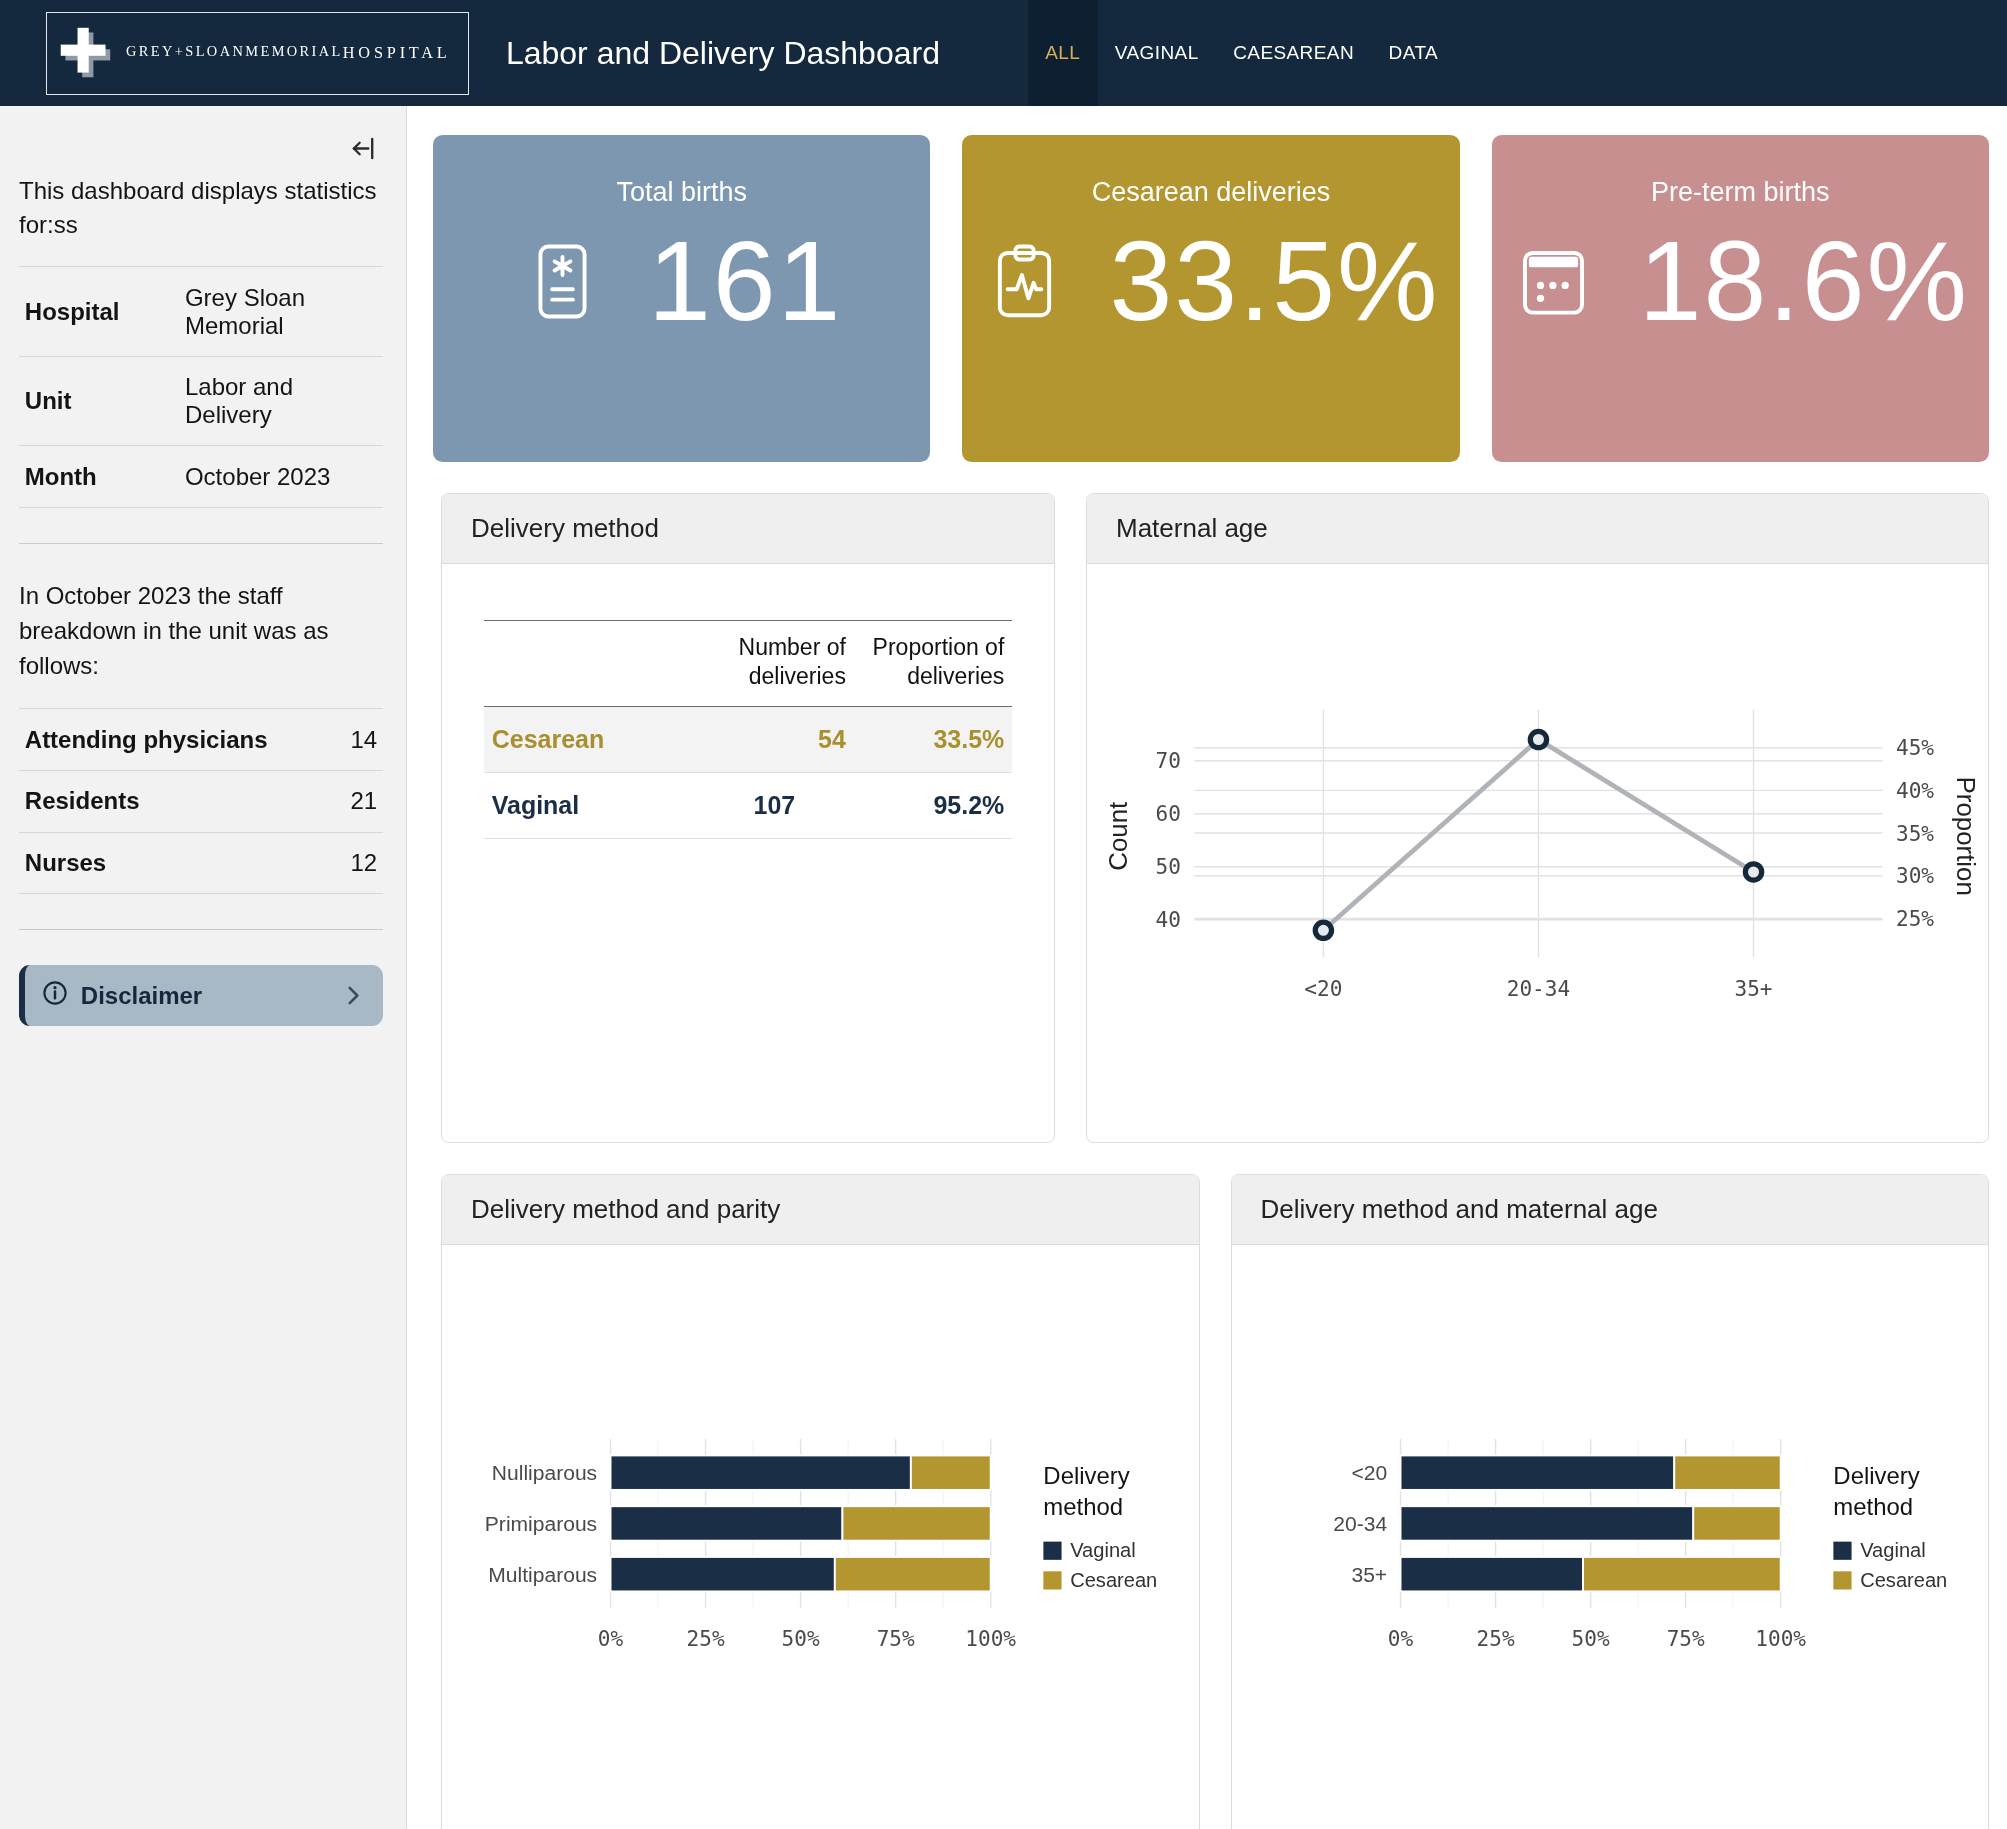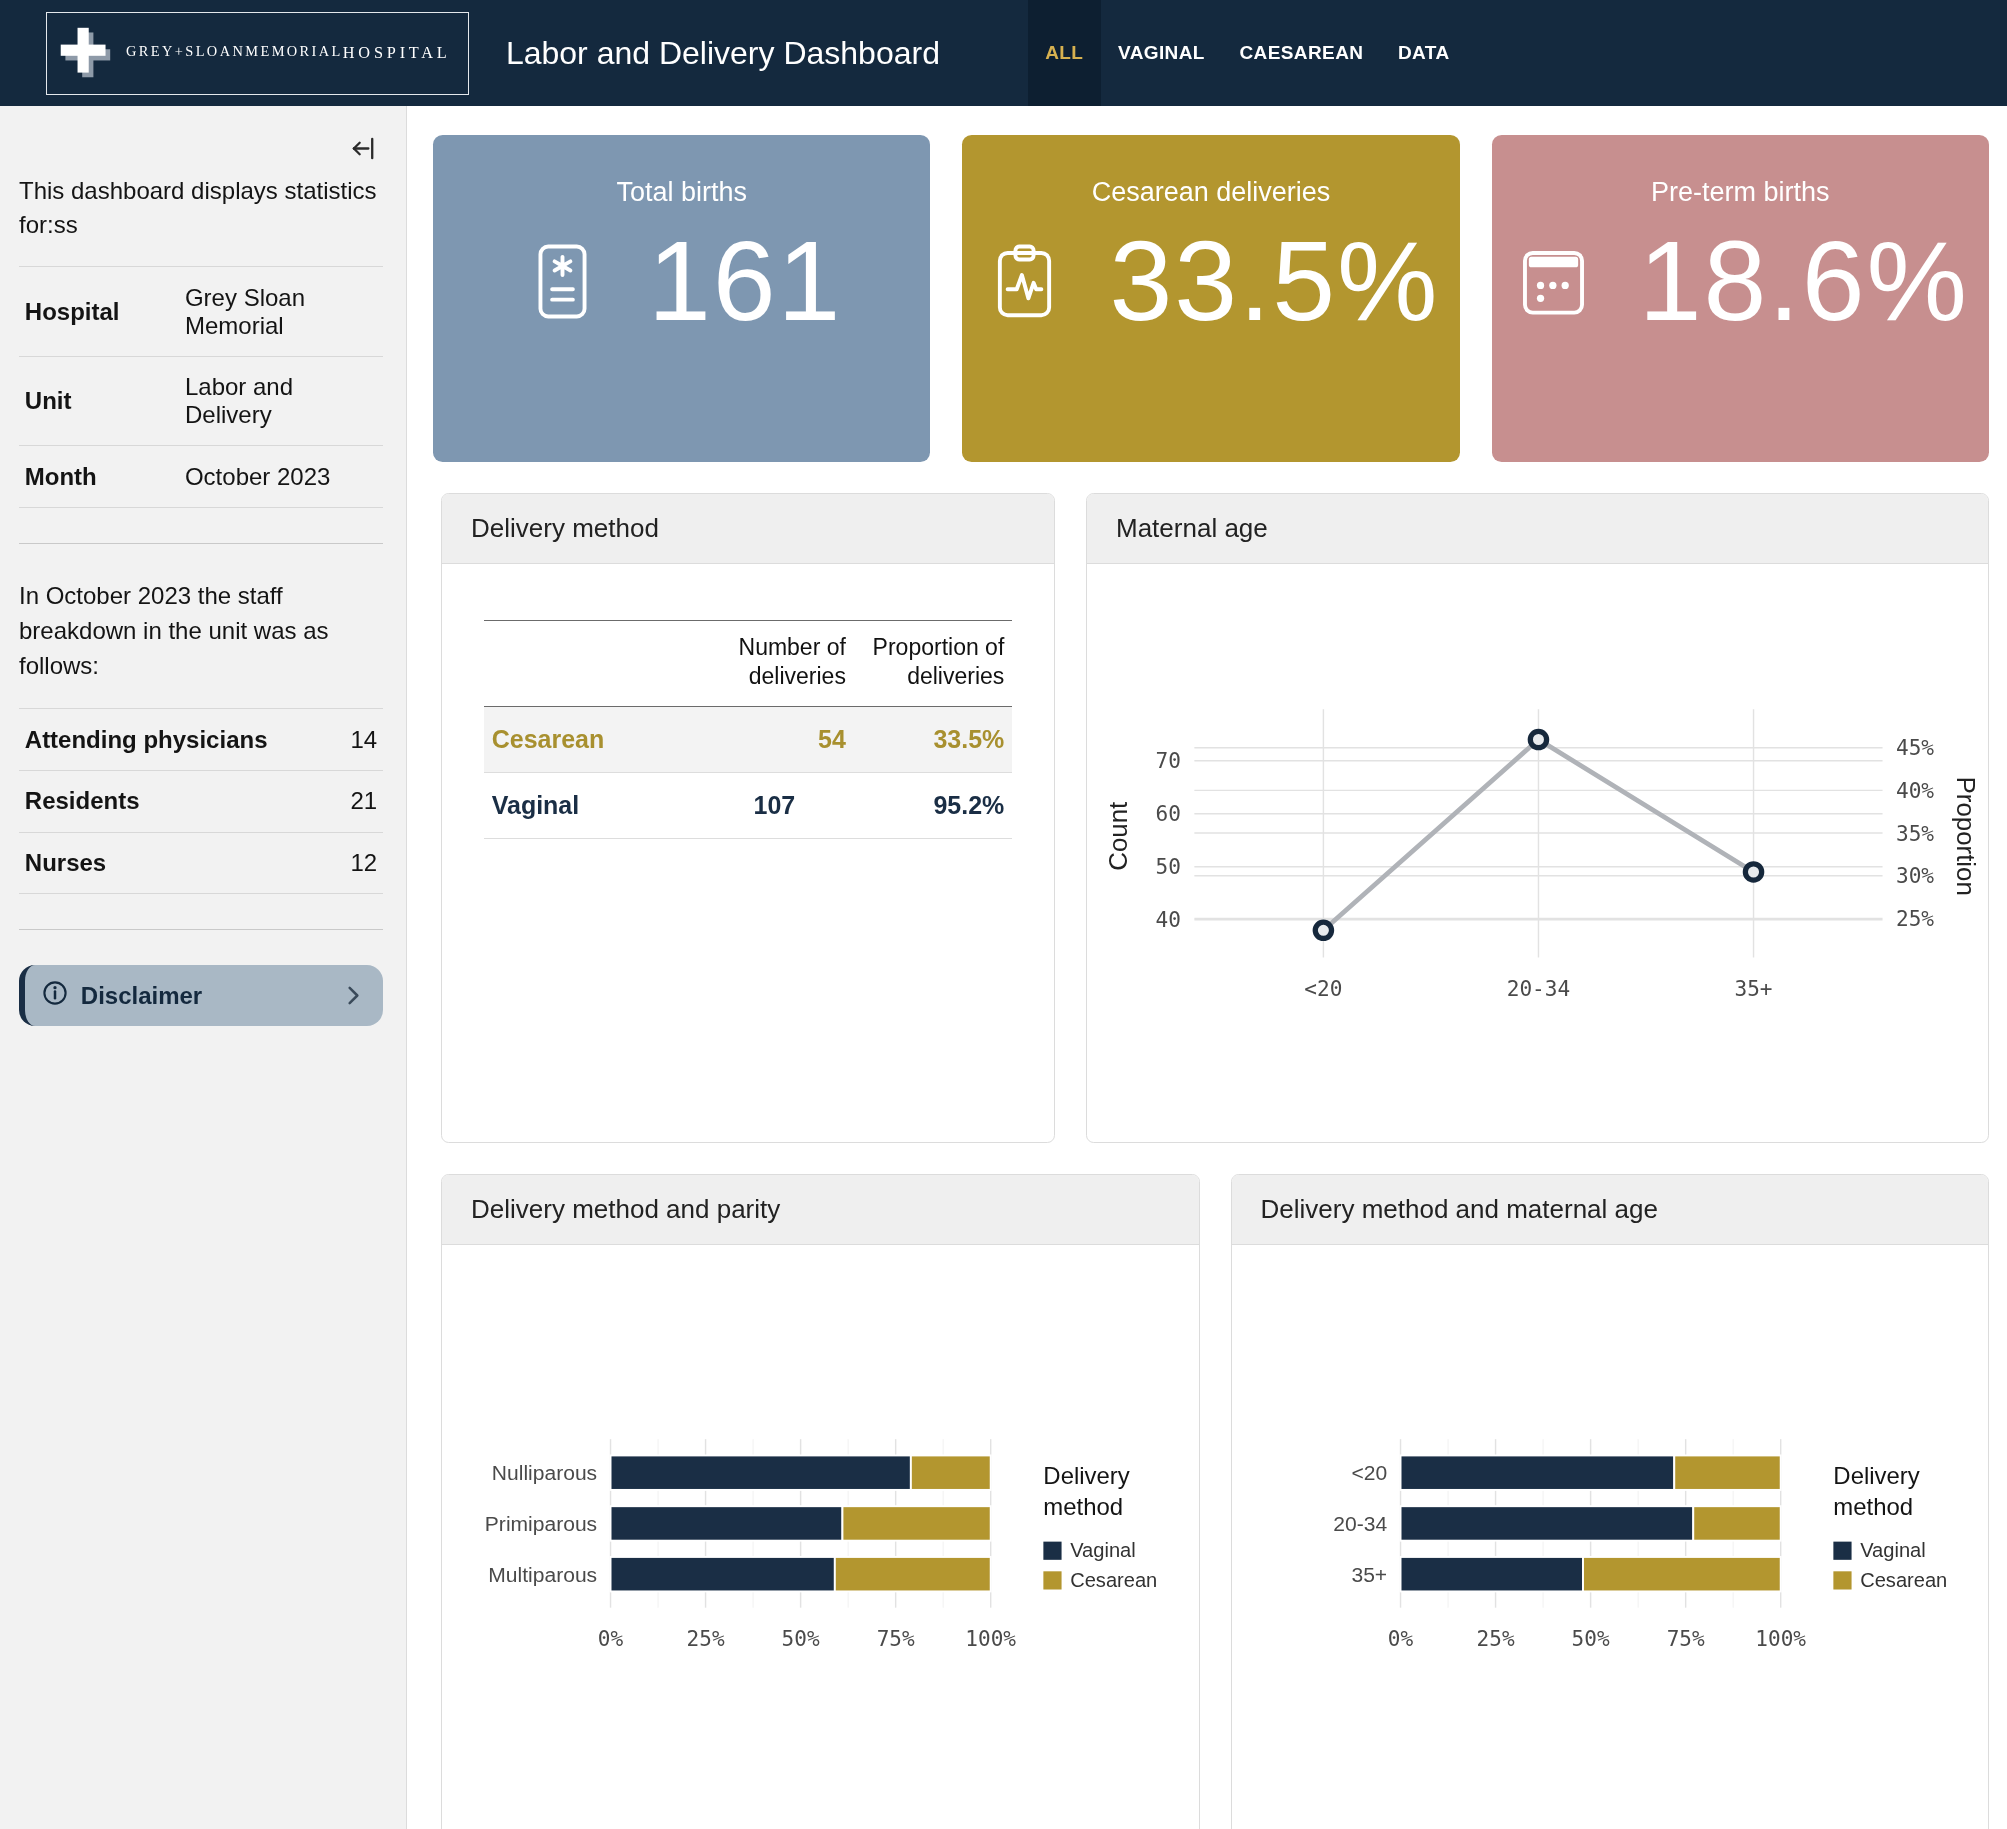--- a/index.html
+++ b/index.html
@@ -7,38 +7,38 @@
   body { font-family:"Liberation Sans",sans-serif; background:#fff; color:#1a1a1a; overflow:hidden; }
 
   
   .navbar { height:106px; background:#14293e; display:flex; align-items:center; padding-left:46px; }
   .logo { display:flex; align-items:center; gap:13.4px; border:1.9px solid #e4e8ec; padding:7.7px 17.3px 7.7px 9.6px; height:83px; }
   .logo-text { display:flex; color:#fff; font-family:"Liberation Serif",serif; line-height:1.3; }
   .logo-text .l1,.logo-text .l2 { font-size:14.4px; letter-spacing:2.4px; }
   .logo-text .l3 { font-size:16.3px; letter-spacing:3.8px; }
   .app-title { color:#fff; font-size:32px; font-weight:500; margin-left:37px; white-space:nowrap; }
   .tabs { display:flex; height:106px; margin-left:88px; }
-  .tab { display:flex; align-items:center; padding:0 17.3px; color:#fff; font-weight:700; font-size:19px; letter-spacing:0.4px; cursor:pointer; text-decoration:none; }
+  .tab { display:flex; align-items:center; padding:0 17.3px; color:#fff; font-weight:400; font-size:19px; letter-spacing:0.4px; cursor:pointer; text-decoration:none; }
   .tab.active { background:#0d1f31; color:#d6b150; }
 
   
   .layout { display:flex; height:1723px; }
 
   
   .sidebar { width:407px; background:#f2f2f2; border-right:1px solid #dcdcdc; padding:29px 23px 0 19px; flex-shrink:0; }
   .collapse-row { display:flex; justify-content:flex-end; padding-right:3.8px; height:31px; }
   .sidebar p { font-size:24px; line-height:1.45; color:#141414; }
   .side-table { width:100%; border-collapse:collapse; margin-top:23px; font-size:24px; }
   .side-table tr { border-top:1px solid #d8d8d8; }
   .side-table tr:last-child { border-bottom:1px solid #d8d8d8; }
   .side-table th { text-align:left; font-weight:700; padding:16.3px 5.8px; color:#141414; width:44%; }
   .side-table td { text-align:left; font-weight:400; padding:16.3px 5.8px; color:#141414; }
   .side-table td.num { text-align:right; width:18%; }
   .sidebar hr { border:none; border-top:1px solid #c9c9c9; margin:35px 0; }
-  .disclaimer { background:#a9b8c5; border-left:6.7px solid #1a2e45; border-radius:16px; display:flex; align-items:center; gap:12.5px; padding:14.4px 17.3px; color:#14293e; font-weight:700; font-size:24px; cursor:pointer; }
+  .disclaimer { background:#a9b8c5; border-left:6.7px solid #1a2e45; border-radius:11px; display:flex; align-items:center; gap:12.5px; padding:14.4px 17.3px; color:#14293e; font-weight:700; font-size:24px; cursor:pointer; }
   .disclaimer .chev { margin-left:auto; display:flex; }
 
   
   main { flex:1; padding:29px 19px 0 26px; overflow:hidden; }
   .valueboxes { display:flex; gap:32px; }
   .vbox { flex:1; height:327px; border-radius:9.6px; color:#fff; display:flex; flex-direction:column; align-items:center; padding-top:42px; }
   .vbox-title { font-size:27px; font-weight:500; }
   .vbox-main { display:flex; align-items:center; gap:44px; margin-top:17.3px; }
   .vbox-value { font-size:113px; font-weight:400; letter-spacing:1.9px; line-height:1; }
 

